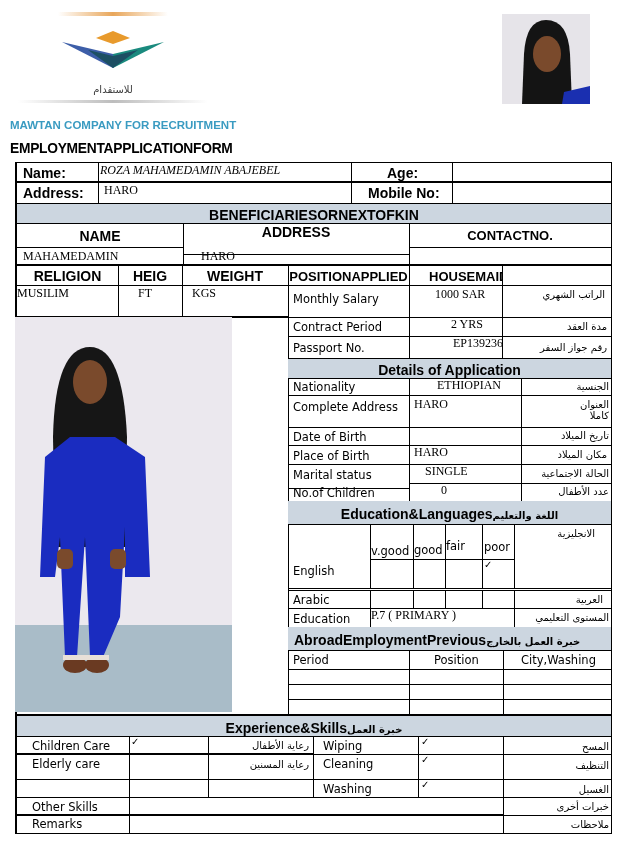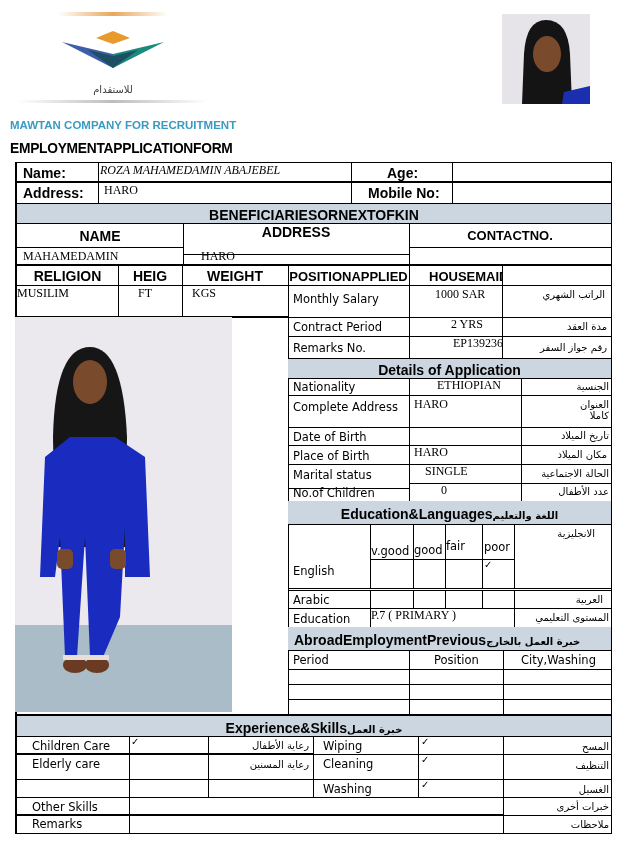--- a/index.html
+++ b/index.html
@@ -125,21 +125,21 @@
   <span class="lbl-sm abs" style="left:5px;top:3px;">Contract Period</span>
 </div>
 <div class="cell" style="left:409px;top:317px;width:94px;height:20px;border-width:0 1px 1px 0;">
   <span class="val abs" style="left:42px;top:0px;">2 YRS</span>
 </div>
 <div class="cell" style="left:502px;top:317px;width:110px;height:20px;border-width:0 1px 1px 0;">
   <span class="ar abs" style="right:4px;top:4px;">مدة العقد</span>
 </div>
 
 <div class="cell" style="left:288px;top:336px;width:122px;height:22px;border-width:0 1px 0 0;">
-  <span class="lbl-sm abs" style="left:5px;top:5px;">Remarks No.</span>
+  <span class="lbl-sm abs" style="left:5px;top:5px;">Passport No.</span>
 </div>
 <div class="cell" style="left:409px;top:336px;width:94px;height:22px;border-width:0 1px 0 0;">
   <span class="val abs" style="left:4px;top:0px;margin-left:40px;">EP1392360</span>
 </div>
 <div class="cell" style="left:502px;top:336px;width:110px;height:22px;border-width:0 1px 0 0;">
   <span class="ar abs" style="right:4px;top:6px;">رقم جواز السفر</span>
 </div>
 
 <div class="abs" style="left:15px;top:317px;width:274px;height:397px;border-left:2px solid #000;border-right:1px solid #000;"></div>
 <div class="photo-big">

